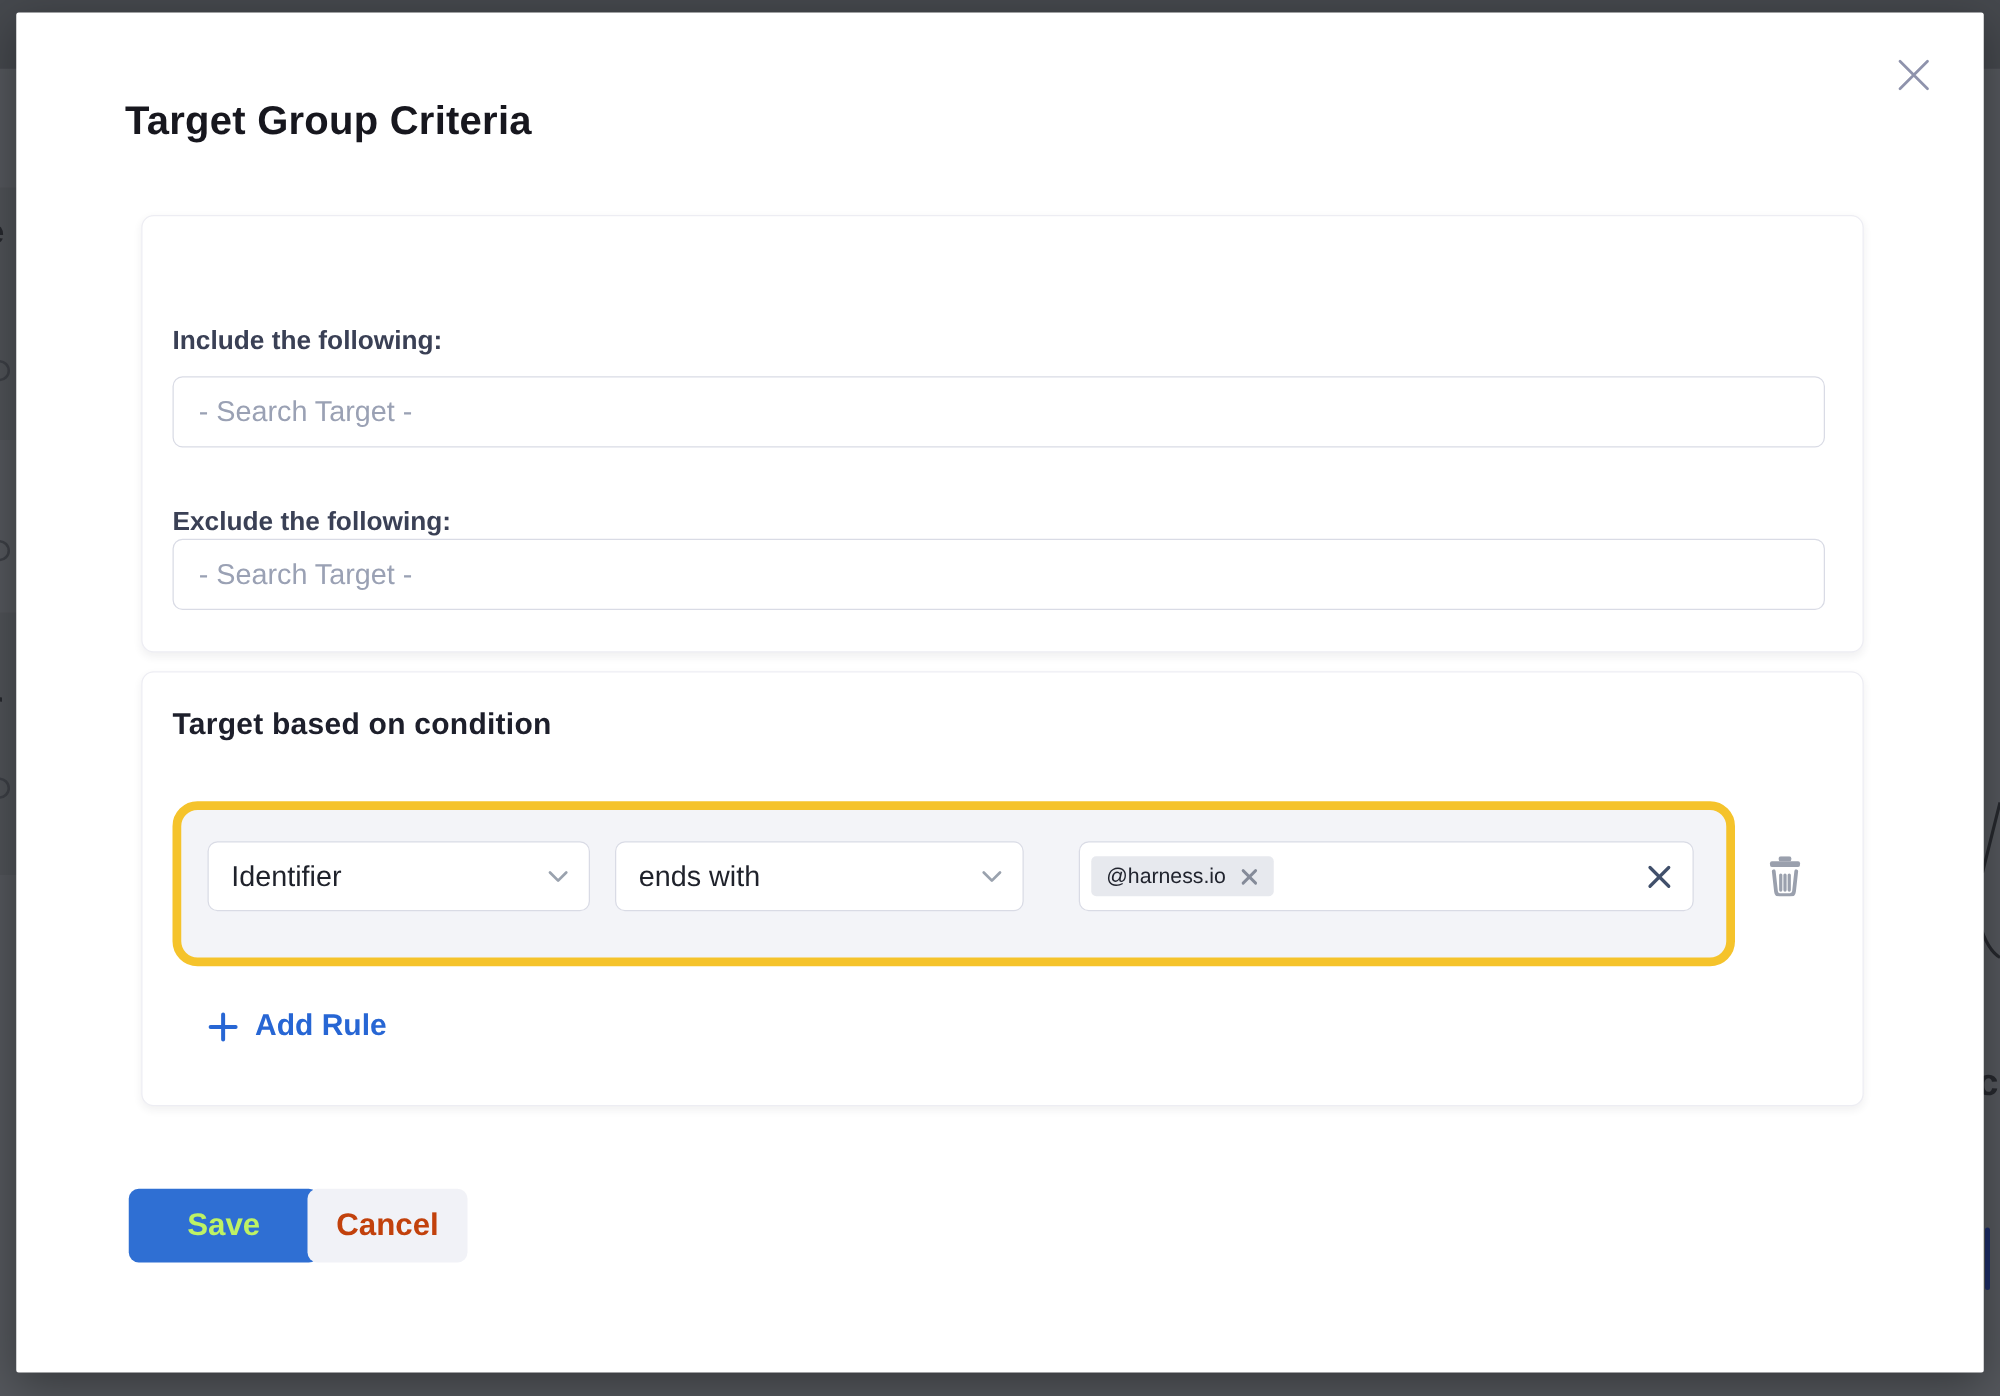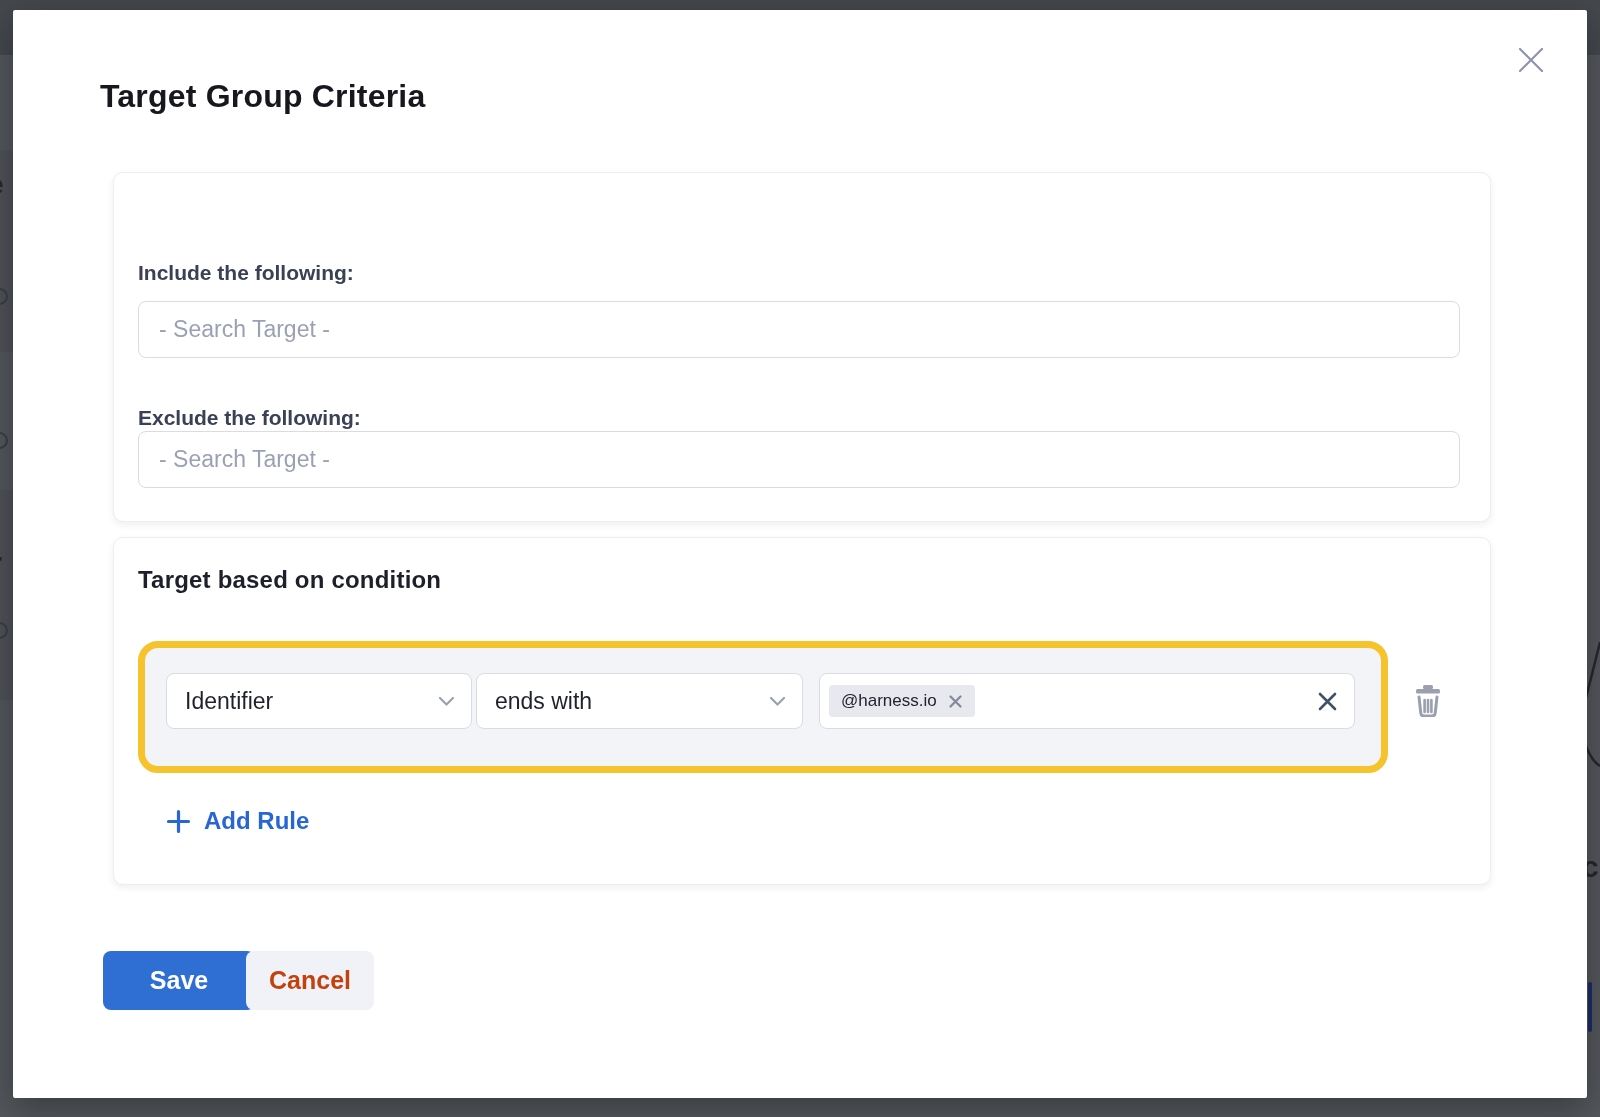--- a/index.html
+++ b/index.html
@@ -63,22 +63,22 @@
     background:#f3f4f8; border:7px solid #f5c32b; border-radius:20px;
     display:flex; align-items:flex-start;
     padding:25px 26px 0 21px;
   }
   .select-box {
     height:56px; background:#fff; border:1.5px solid #d9dbe5; border-radius:8px;
     display:flex; align-items:center; justify-content:space-between;
     padding:0 16px 0 18px; cursor:pointer;
   }
   .select-box .sel-text { font-size:23px; color:#1f222b; }
-  .sel-attribute { width:306px; margin-right:4px; }
-  .sel-operator  { width:327px; margin-right:16px; }
+  .sel-attribute { width:306px; margin-right:20px; }
+  .sel-operator  { width:327px; margin-right:44px; }
   .tag-input {
     flex:1; height:56px; background:#fff; border:1.5px solid #d9dbe5; border-radius:8px;
     display:flex; align-items:center; justify-content:space-between;
     padding:0 16px 0 9px;
   }
   .chip {
     display:flex; align-items:center; gap:11px;
     background:#e7e9ee; border-radius:4px; padding:6px 12px;
     font-size:17px; color:#21242e;
   }
@@ -91,21 +91,21 @@
     color:#2766d4; font-size:24px; font-weight:700; background:none; border:none;
     font-family:"Liberation Sans", sans-serif;
   }
 
   
   .btn {
     position:absolute; top:941px; height:59px; border:none; border-radius:8px;
     font-family:"Liberation Sans", sans-serif; font-size:25px; font-weight:700;
     cursor:pointer; display:flex; align-items:center; justify-content:center;
   }
-  .btn-save   { left:90px;  width:152px; background:#2f6fd3; color:#ffffff; }
+  .btn-save   { left:90px;  width:152px; background:#2f6fd3; color:#bef264; }
   .btn-cancel { left:233px; width:128px; background:#f1f2f7; color:#c2410c; }
 </style>
 </head>
 <body>
 
 <div class="bg-topband"></div>
 <div class="bg-strip-dark" style="top:150px; height:202px;"></div>
 <div class="bg-strip-dark" style="top:490px; height:210px;"></div>
 
 <span class="frag" style="left:-28px; top:170px; font-size:27px; font-weight:700;">pe</span>

